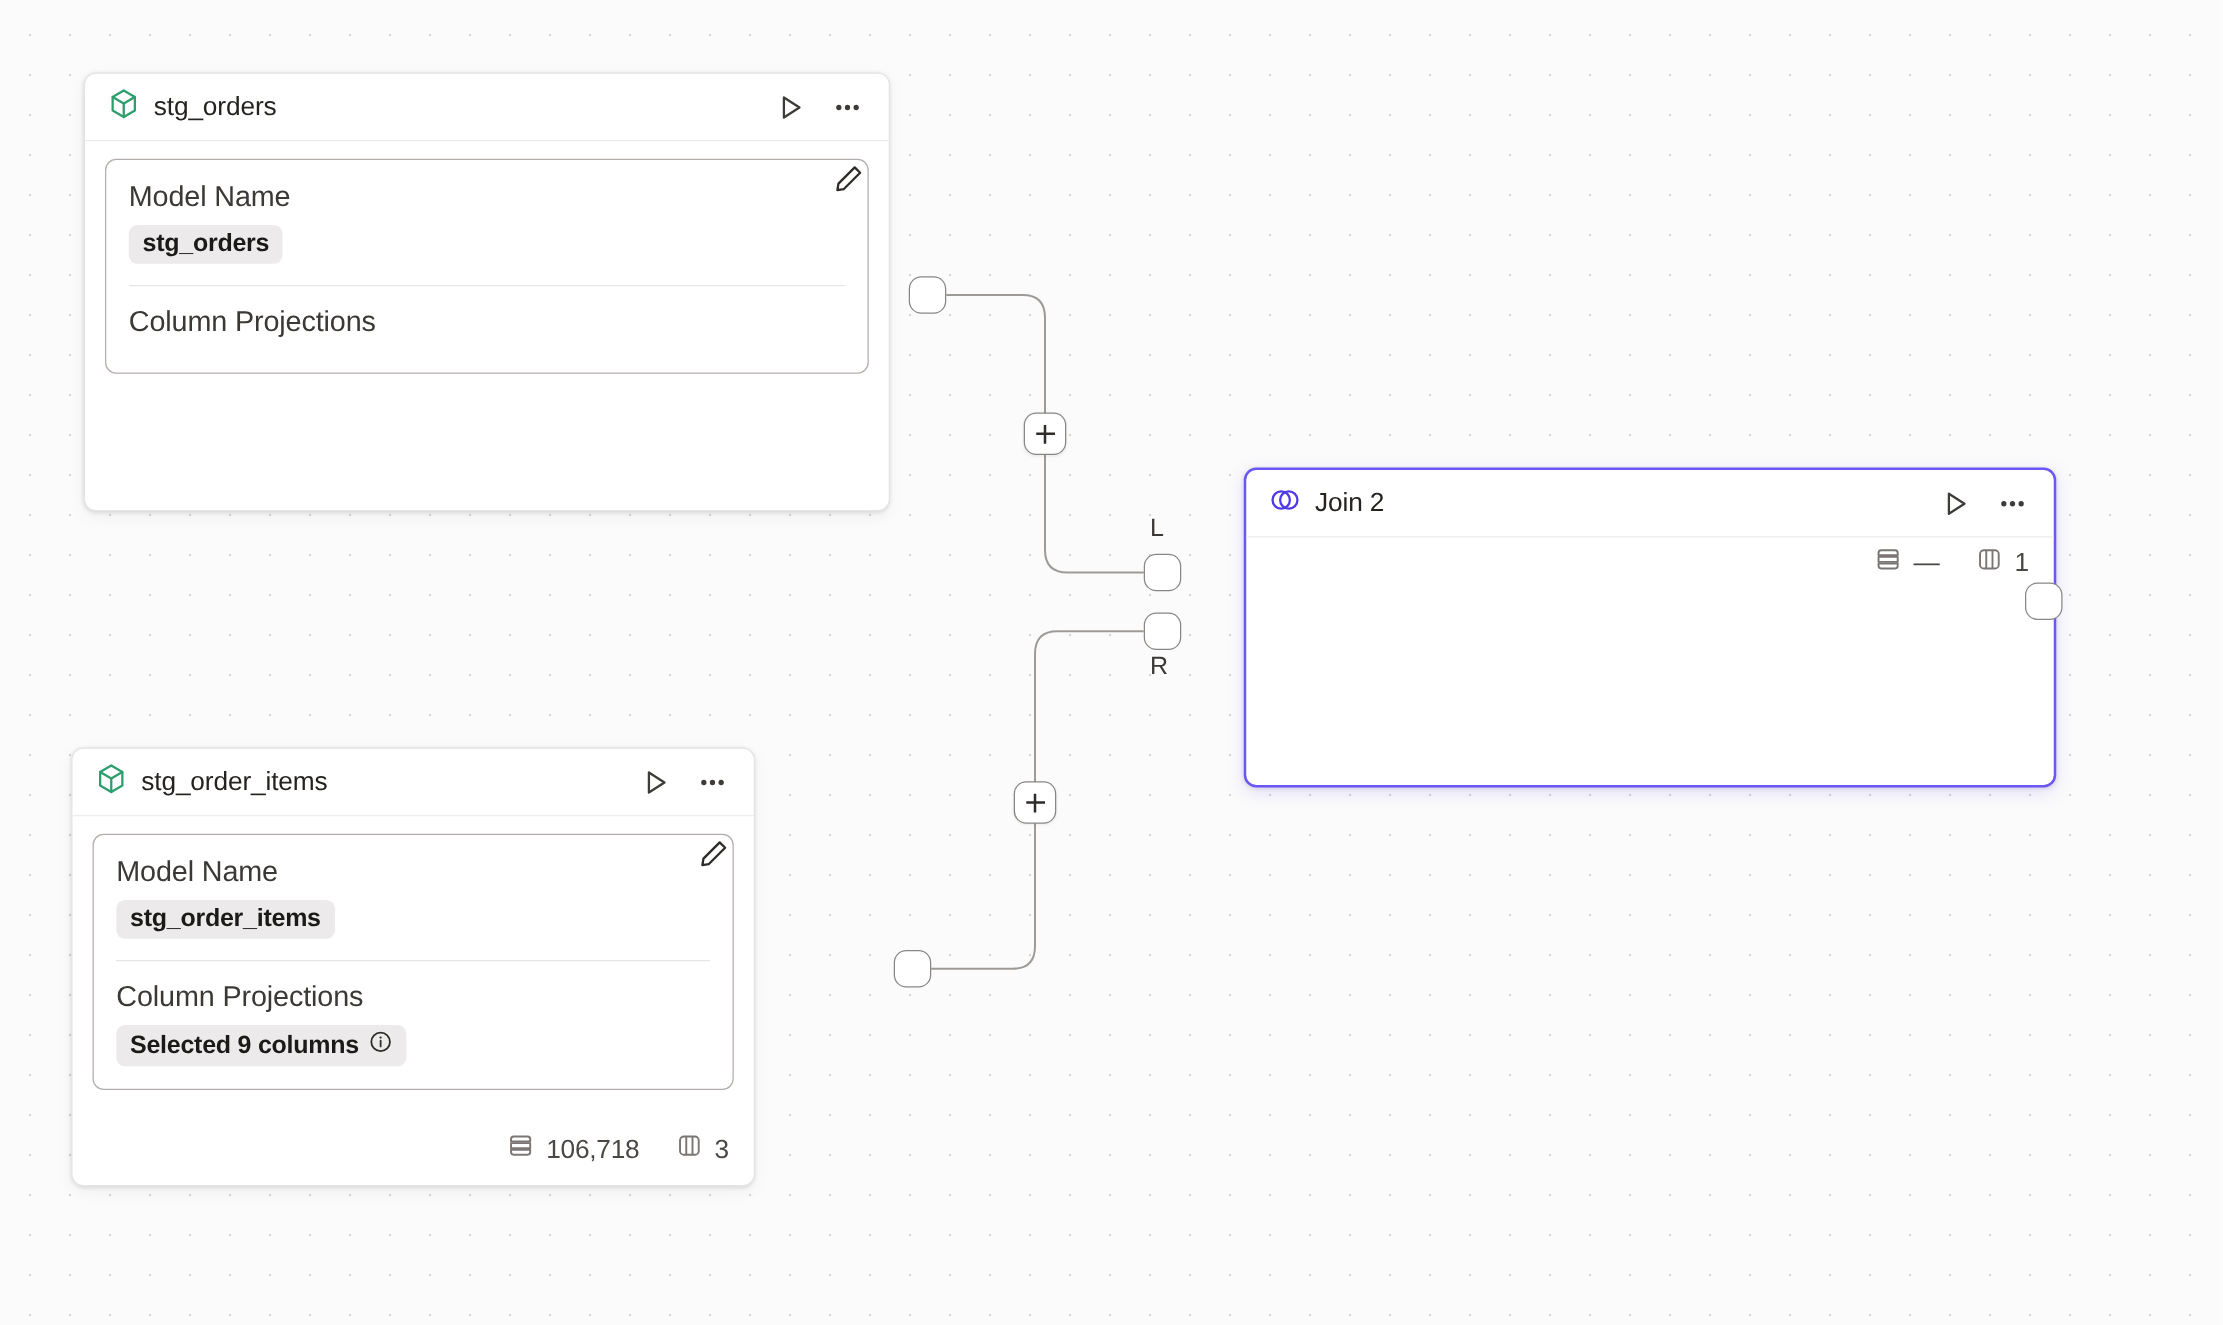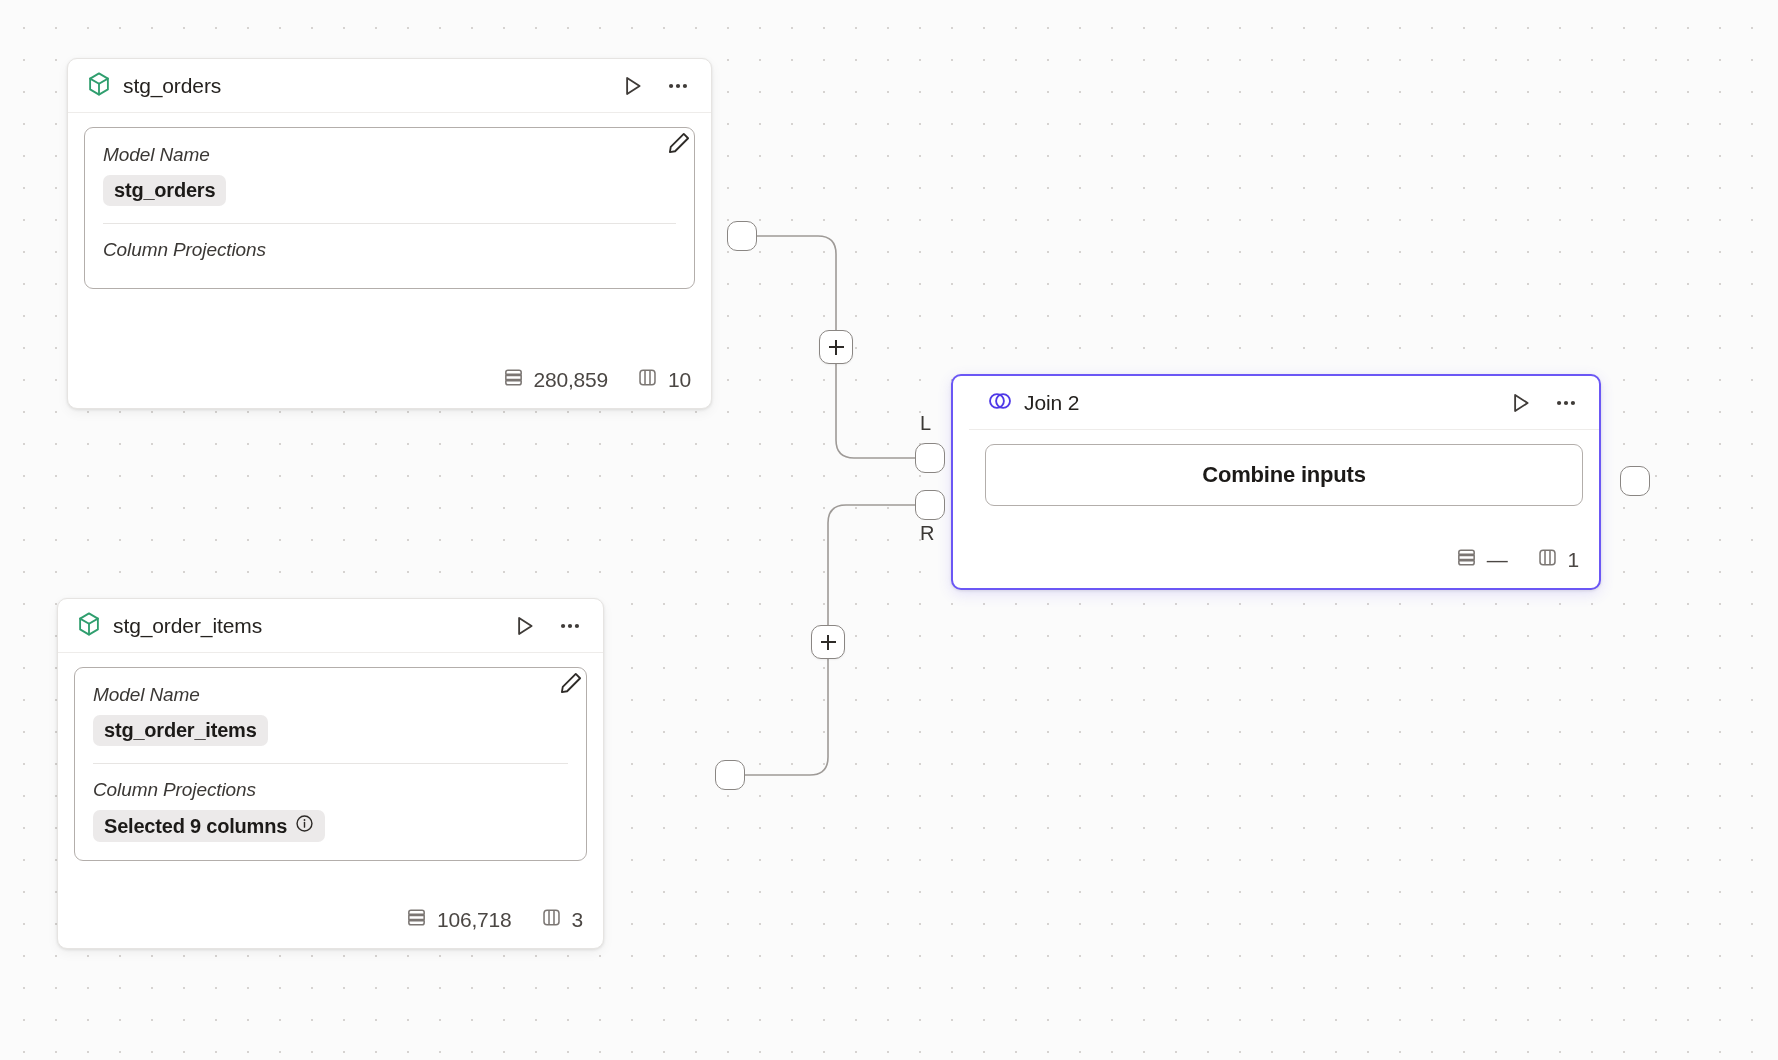--- a/index.html
+++ b/index.html
@@ -91,25 +91,24 @@
 
   .prop-card {
     border: 1px solid #b3aeab;
     border-radius: 9px;
     padding: 16px 18px 18px 18px;
     background: #fff;
     position: relative;
   }
   .prop-row { position: relative; }
   .prop-label {
-    font-size: 19px;
+    font-size: 23px;
     color: #3b3835;
     letter-spacing: -0.1px;
     margin-bottom: 9px;
-    font-style: italic;
   }
   .chip {
     display: inline-flex;
     align-items: center;
     gap: 8px;
     background: #eceaea;
     border-radius: 7px;
     padding: 4px 11px;
     font-size: 20px;
     font-weight: bold;
@@ -246,42 +245,20 @@
           <div class="prop-label">Model Name</div>
           <span class="chip">
             <span>stg_orders</span>
           </span>
         </div>
         <div class="prop-divider"></div>
         <div class="prop-row">
           <div class="prop-label">Column Projections</div>
         </div>
       </div>
-    </div>
-    <div class="node-footer">
-      <span class="stat">
-        <span>
-          <svg width="23" height="23" viewBox="0 0 24 24" fill="none" stroke="#7b7673" stroke-width="1.6" stroke-linejoin="round">
-            <path d="M4 6.6 Q4 4.4 6.2 4.4 L17.8 4.4 Q20 4.4 20 6.6 L20 8.6 L4 8.6 Z"></path>
-            <rect x="4" y="9.9" width="16" height="4.2"></rect>
-            <path d="M4 15.4 L20 15.4 L20 17.4 Q20 19.6 17.8 19.6 L6.2 19.6 Q4 19.6 4 17.4 Z"></path>
-          </svg>
-        </span>
-        <span>280,859</span>
-      </span>
-      <span class="stat-sep"></span>
-      <span class="stat">
-        <span>
-          <svg width="23" height="23" viewBox="0 0 24 24" fill="none" stroke="#7b7673" stroke-width="1.6" stroke-linejoin="round">
-            <rect x="4.2" y="4.4" width="15.6" height="15.2" rx="3.2"></rect>
-            <path d="M9.4 4.4 9.4 19.6 M14.6 4.4 14.6 19.6"></path>
-          </svg>
-        </span>
-        <span>10</span>
-      </span>
     </div>
   </div>
 
   <div class="port" style="left:727px; top:221px;"></div>
 
   <div class="node" style="left:57px; top:598px; width:547px; height:351px;">
     <div class="node-header">
       <span class="icon">
         <svg width="26" height="26" viewBox="0 0 24 24" fill="none" stroke="#2f9e6e" stroke-width="1.7" stroke-linejoin="round" stroke-linecap="round">
           <path d="M12 2.2 20.2 7 20.2 17 12 21.8 3.8 17 3.8 7 Z"></path>
@@ -353,21 +330,21 @@
             <path d="M9.4 4.4 9.4 19.6 M14.6 4.4 14.6 19.6"></path>
           </svg>
         </span>
         <span>3</span>
       </span>
     </div>
   </div>
 
   <div class="port" style="left:715px; top:760px;"></div>
 
-  <div class="node selected" style="left:951px; top:374px; width:650px; height:216px;padding-left:16px;">
+  <div class="node selected" style="left:995px; top:374px; width:650px; height:256px;">
     <div class="node-header">
       <span class="icon">
         <svg width="26" height="26" viewBox="0 0 24 24" fill="none" stroke="#4f39e8" stroke-width="1.7">
           <circle cx="9.2" cy="12" r="6.4"></circle>
           <circle cx="14.8" cy="12" r="6.4"></circle>
         </svg>
       </span>
       <span class="node-title">Join 2</span>
       <span class="hdr-actions">
         <button class="icon-btn" title="Run">
@@ -376,25 +353,20 @@
           </svg>
         </button>
         <button class="icon-btn" title="More options">
           <svg width="26" height="26" viewBox="0 0 24 24" fill="#3f3b38">
             <circle cx="5.6" cy="12" r="1.95"></circle>
               <circle cx="12" cy="12" r="1.95"></circle>
               <circle cx="18.4" cy="12" r="1.95"></circle>
           </svg>
         </button>
       </span>
-    </div>
-    <div class="node-body">
-      <div class="combine-box">
-        <span>Combine inputs</span>
-      </div>
     </div>
     <div class="node-footer">
       <span class="stat">
         <span>
           <svg width="23" height="23" viewBox="0 0 24 24" fill="none" stroke="#7b7673" stroke-width="1.6" stroke-linejoin="round">
             <path d="M4 6.6 Q4 4.4 6.2 4.4 L17.8 4.4 Q20 4.4 20 6.6 L20 8.6 L4 8.6 Z"></path>
             <rect x="4" y="9.9" width="16" height="4.2"></rect>
             <path d="M4 15.4 L20 15.4 L20 17.4 Q20 19.6 17.8 19.6 L6.2 19.6 Q4 19.6 4 17.4 Z"></path>
           </svg>
         </span>

